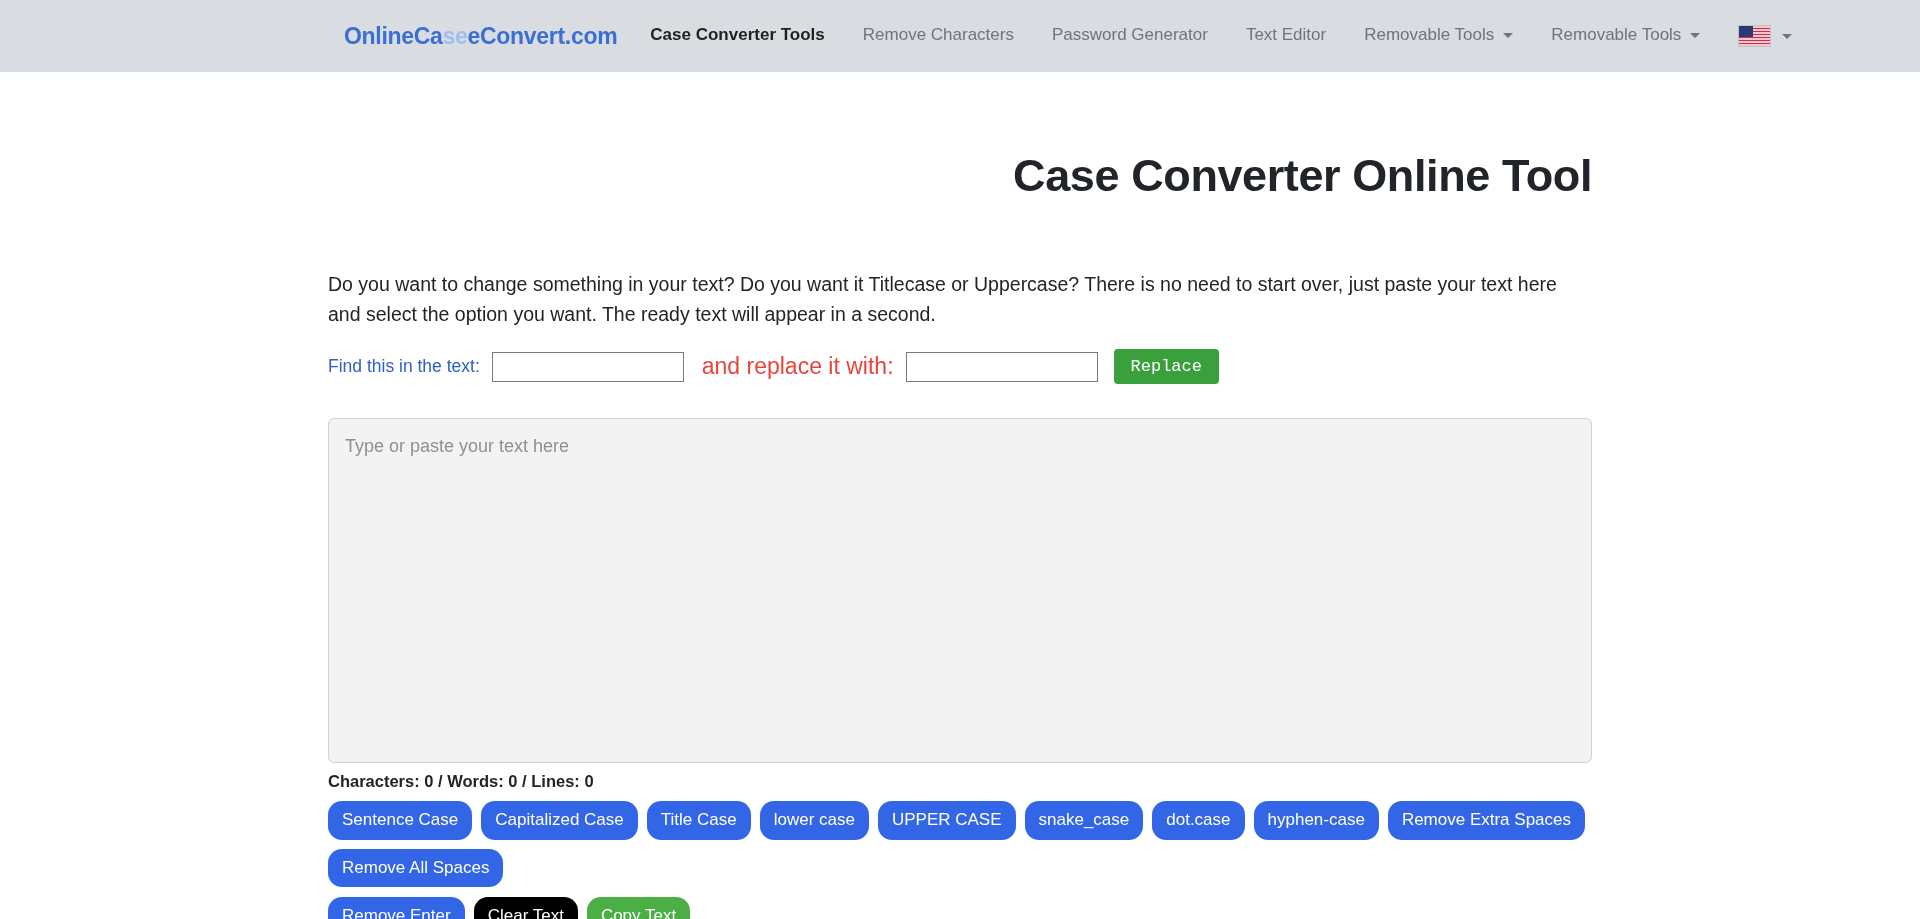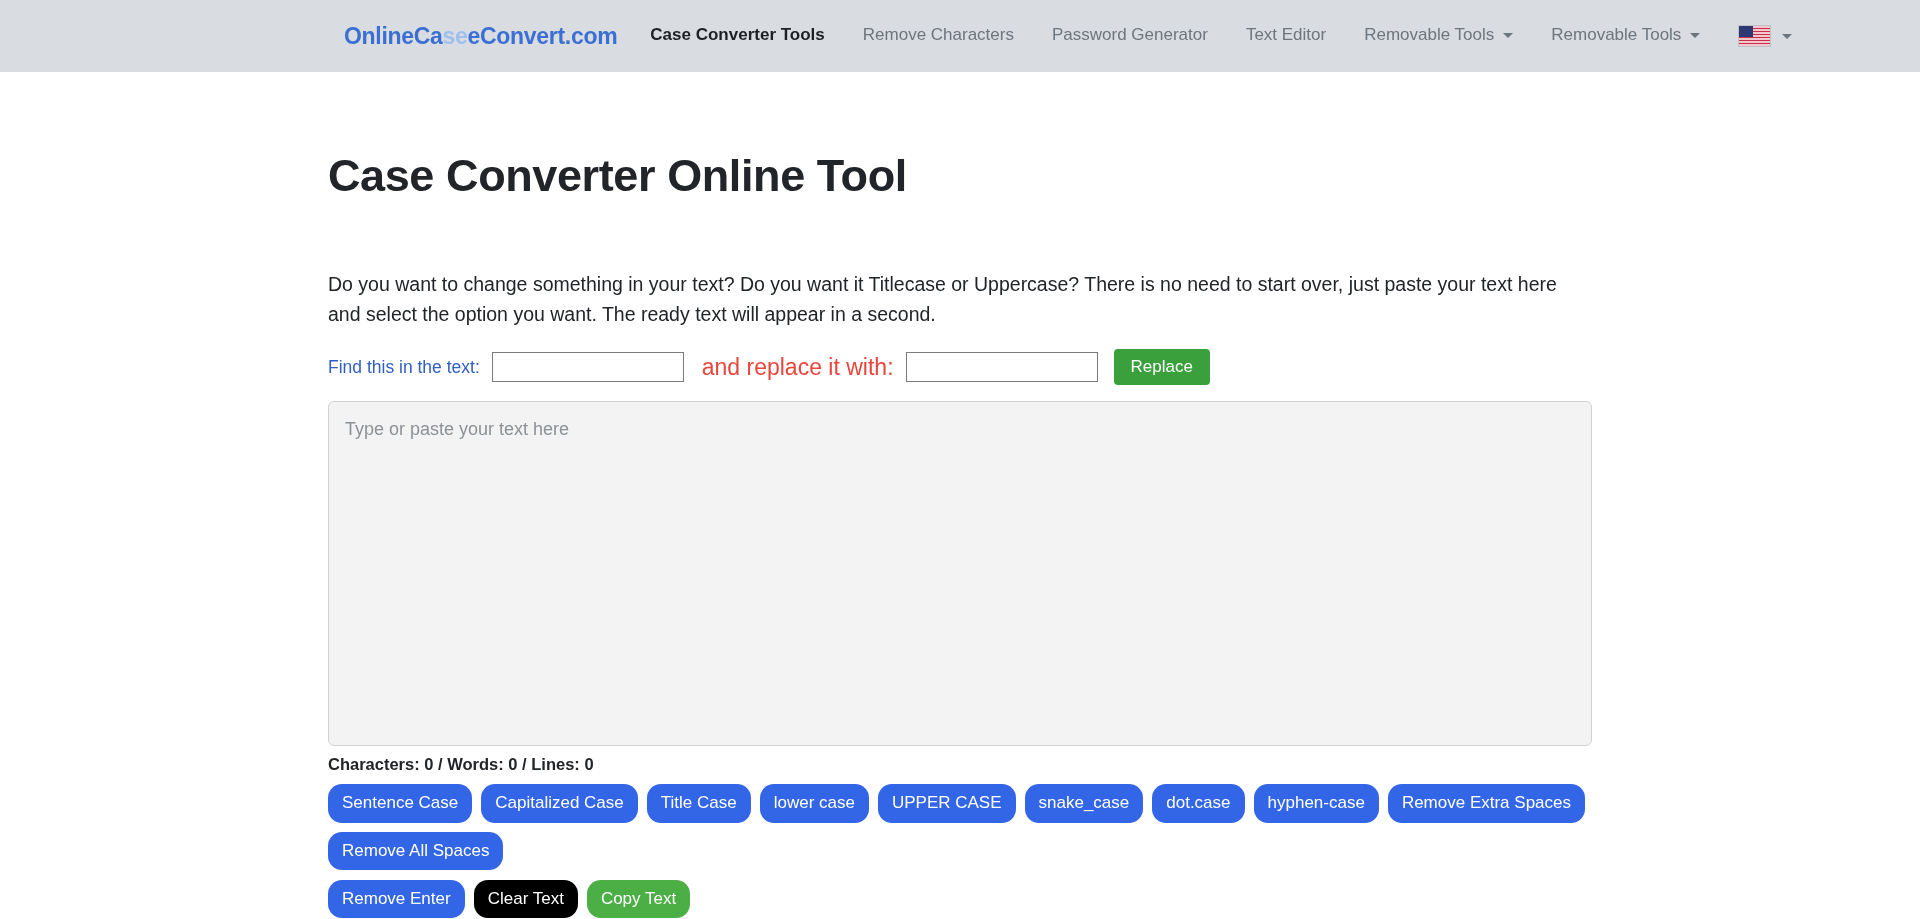--- a/index.html
+++ b/index.html
@@ -86,21 +86,21 @@
   .page {
     width: 100%;
     padding-top: 38px;
   }
   .container {
     width: 1296px;
     margin: 0 auto;
     padding: 0 16px;
   }
   h1.page-title {
-    text-align: left;
+    text-align: right;
     font-size: 45px;
     font-weight: 700;
     color: #212529;
     margin: 40px 0 0 0;
     letter-spacing: -0.4px;
   }
   p.intro {
     font-size: 19.5px;
     line-height: 1.55;
     color: #212529;
@@ -137,30 +137,30 @@
   }
   .btn-replace {
     margin-left: 8px;
     background: #39a03c;
     color: #fff;
     border: none;
     border-radius: 4px;
     font-size: 17px;
     padding: 8px 17px;
     cursor: pointer;
-    font-family: Liberation Sans, sans-serif;
+    font-family: Liberation Mono, monospace;
     text-align: right;
   }
 
   
   .main-textarea {
     display: block;
     width: 100%;
     height: 345px;
-    margin-top: 16px;
+    margin-top: 34px;
     background: #f3f3f4;
     border: 1px solid #cfd2d6;
     border-radius: 6px;
     font-size: 18px;
     color: #212529;
     padding: 17px 16px;
     resize: none;
     outline: none;
     font-family: "Liberation Sans", sans-serif;
   }

